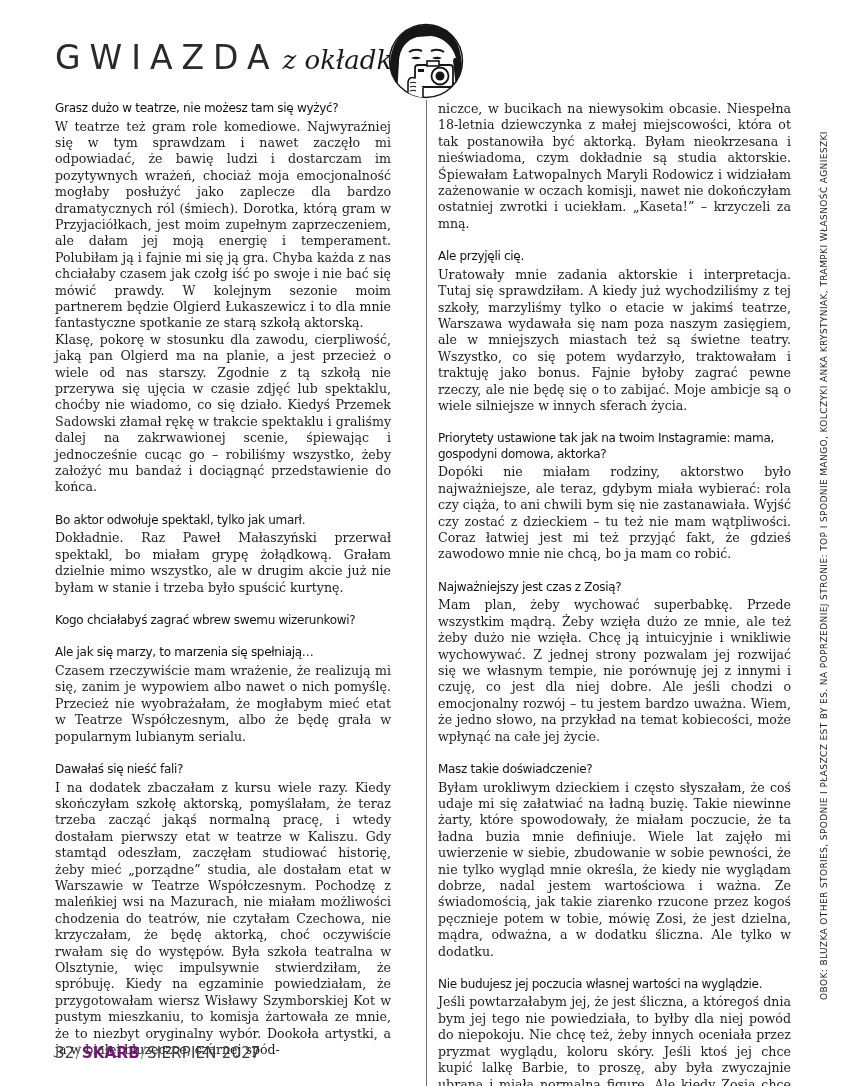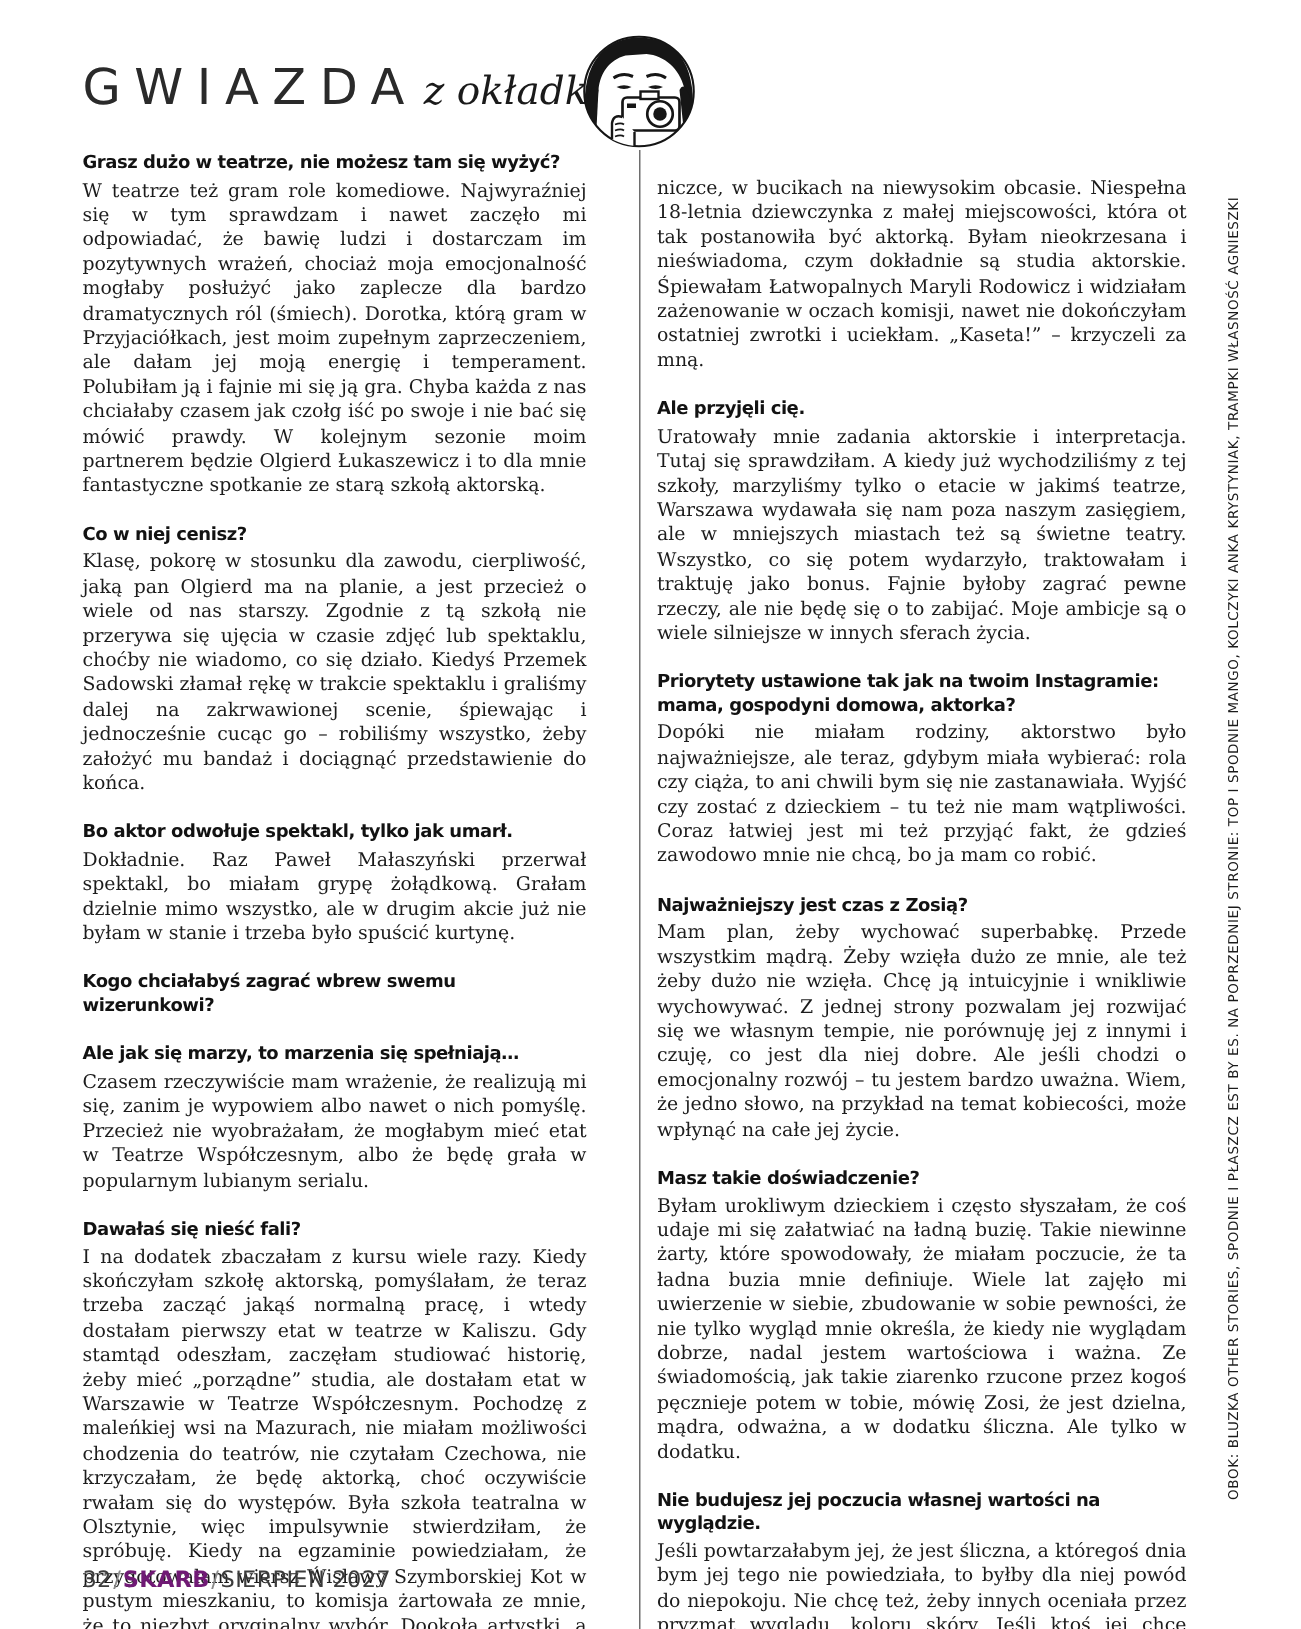--- a/index.html
+++ b/index.html
@@ -36,36 +36,36 @@
   
   .divider{position:absolute;left:426px;top:100px;bottom:0;width:1px;background:#6e6e6e;}
 
   
   .col{position:absolute;top:101px;}
   .col-left{left:55px;width:336px;}
   .col-right{left:438px;width:353px;}
 
   .question{
     font-family:"DejaVu Sans", sans-serif;
-    font-weight:bold;
+    font-weight:normal;
     font-size:12px;
     line-height:15.5px;
     letter-spacing:-0.3px;
     color:#121212;
     margin:17px 0 2px 0;
   }
   .question.first{margin-top:0;}
   .answer{
     margin:0;
     font-size:12.6px;
     line-height:16.4px;
     text-align:justify;
     color:#1c1c1c;
   }
-  .continuation{margin-top:16px;}
+  .continuation{margin-top:0;}
 
   
   .credits-vertical{
     position:absolute;
     left:375px;
     top:559px;
     width:900px;
     height:13px;
     transform:rotate(-90deg);
     font-family:"DejaVu Sans", sans-serif;
@@ -126,21 +126,20 @@
         <path d="M23,61 q4,-1.5 6,0 M23,65 q4,-1.5 6,0 M23,69 q4,-1.5 6,0" fill="none" stroke="#161616" stroke-width="1.2"></path>
       </g>
     </svg>
   </div>
 
   <div class="divider"></div>
 
   <div class="col col-left">
     <h3 class="question first">Grasz dużo w teatrze, nie możesz tam się wyżyć?</h3>
     <p class="answer">W teatrze też gram role komediowe. Najwyraźniej się w tym sprawdzam i nawet zaczęło mi odpowiadać, że bawię ludzi i dostarczam im pozytywnych wrażeń, chociaż moja emocjonalność mogłaby posłużyć jako zaplecze dla bardzo dramatycznych ról (śmiech). Dorotka, którą gram w Przyjaciółkach, jest moim zupełnym zaprzeczeniem, ale dałam jej moją energię i temperament. Polubiłam ją i fajnie mi się ją gra. Chyba każda z nas chciałaby czasem jak czołg iść po swoje i nie bać się mówić prawdy. W kolejnym sezonie moim partnerem będzie Olgierd Łukaszewicz i to dla mnie fantastyczne spotkanie ze starą szkołą aktorską.</p>
-    <h3 class="question">Co w niej cenisz?</h3>
     <p class="answer">Klasę, pokorę w stosunku dla zawodu, cierpliwość, jaką pan Olgierd ma na planie, a jest przecież o wiele od nas starszy. Zgodnie z tą szkołą nie przerywa się ujęcia w czasie zdjęć lub spektaklu, choćby nie wiadomo, co się działo. Kiedyś Przemek Sadowski złamał rękę w trakcie spektaklu i graliśmy dalej na zakrwawionej scenie, śpiewając i jednocześnie cucąc go – robiliśmy wszystko, żeby założyć mu bandaż i dociągnąć przedstawienie do końca.</p>
     <h3 class="question">Bo aktor odwołuje spektakl, tylko jak umarł.</h3>
     <p class="answer">Dokładnie. Raz Paweł Małaszyński przerwał spektakl, bo miałam grypę żołądkową. Grałam dzielnie mimo wszystko, ale w drugim akcie już nie byłam w stanie i trzeba było spuścić kurtynę.</p>
     <h3 class="question">Kogo chciałabyś zagrać wbrew swemu wizerunkowi?</h3>
     <h3 class="question">Ale jak się marzy, to marzenia się spełniają…</h3>
     <p class="answer">Czasem rzeczywiście mam wrażenie, że realizują mi się, zanim je wypowiem albo nawet o nich pomyślę. Przecież nie wyobrażałam, że mogłabym mieć etat w Teatrze Współczesnym, albo że będę grała w popularnym lubianym serialu.</p>
     <h3 class="question">Dawałaś się nieść fali?</h3>
     <p class="answer">I na dodatek zbaczałam z kursu wiele razy. Kiedy skończyłam szkołę aktorską, pomyślałam, że teraz trzeba zacząć jakąś normalną pracę, i wtedy dostałam pierwszy etat w teatrze w Kaliszu. Gdy stamtąd odeszłam, zaczęłam studiować historię, żeby mieć „porządne” studia, ale dostałam etat w Warszawie w Teatrze Współczesnym. Pochodzę z maleńkiej wsi na Mazurach, nie miałam możliwości chodzenia do teatrów, nie czytałam Czechowa, nie krzyczałam, że będę aktorką, choć oczywiście rwałam się do występów. Była szkoła teatralna w Olsztynie, więc impulsywnie stwierdziłam, że spróbuję. Kiedy na egzaminie powiedziałam, że przygotowałam wiersz Wisławy Szymborskiej Kot w pustym mieszkaniu, to komisja żartowała ze mnie, że to niezbyt oryginalny wybór. Dookoła artystki, a ja w białej bluzeczce, czarnej spód-</p>
   </div>
 

